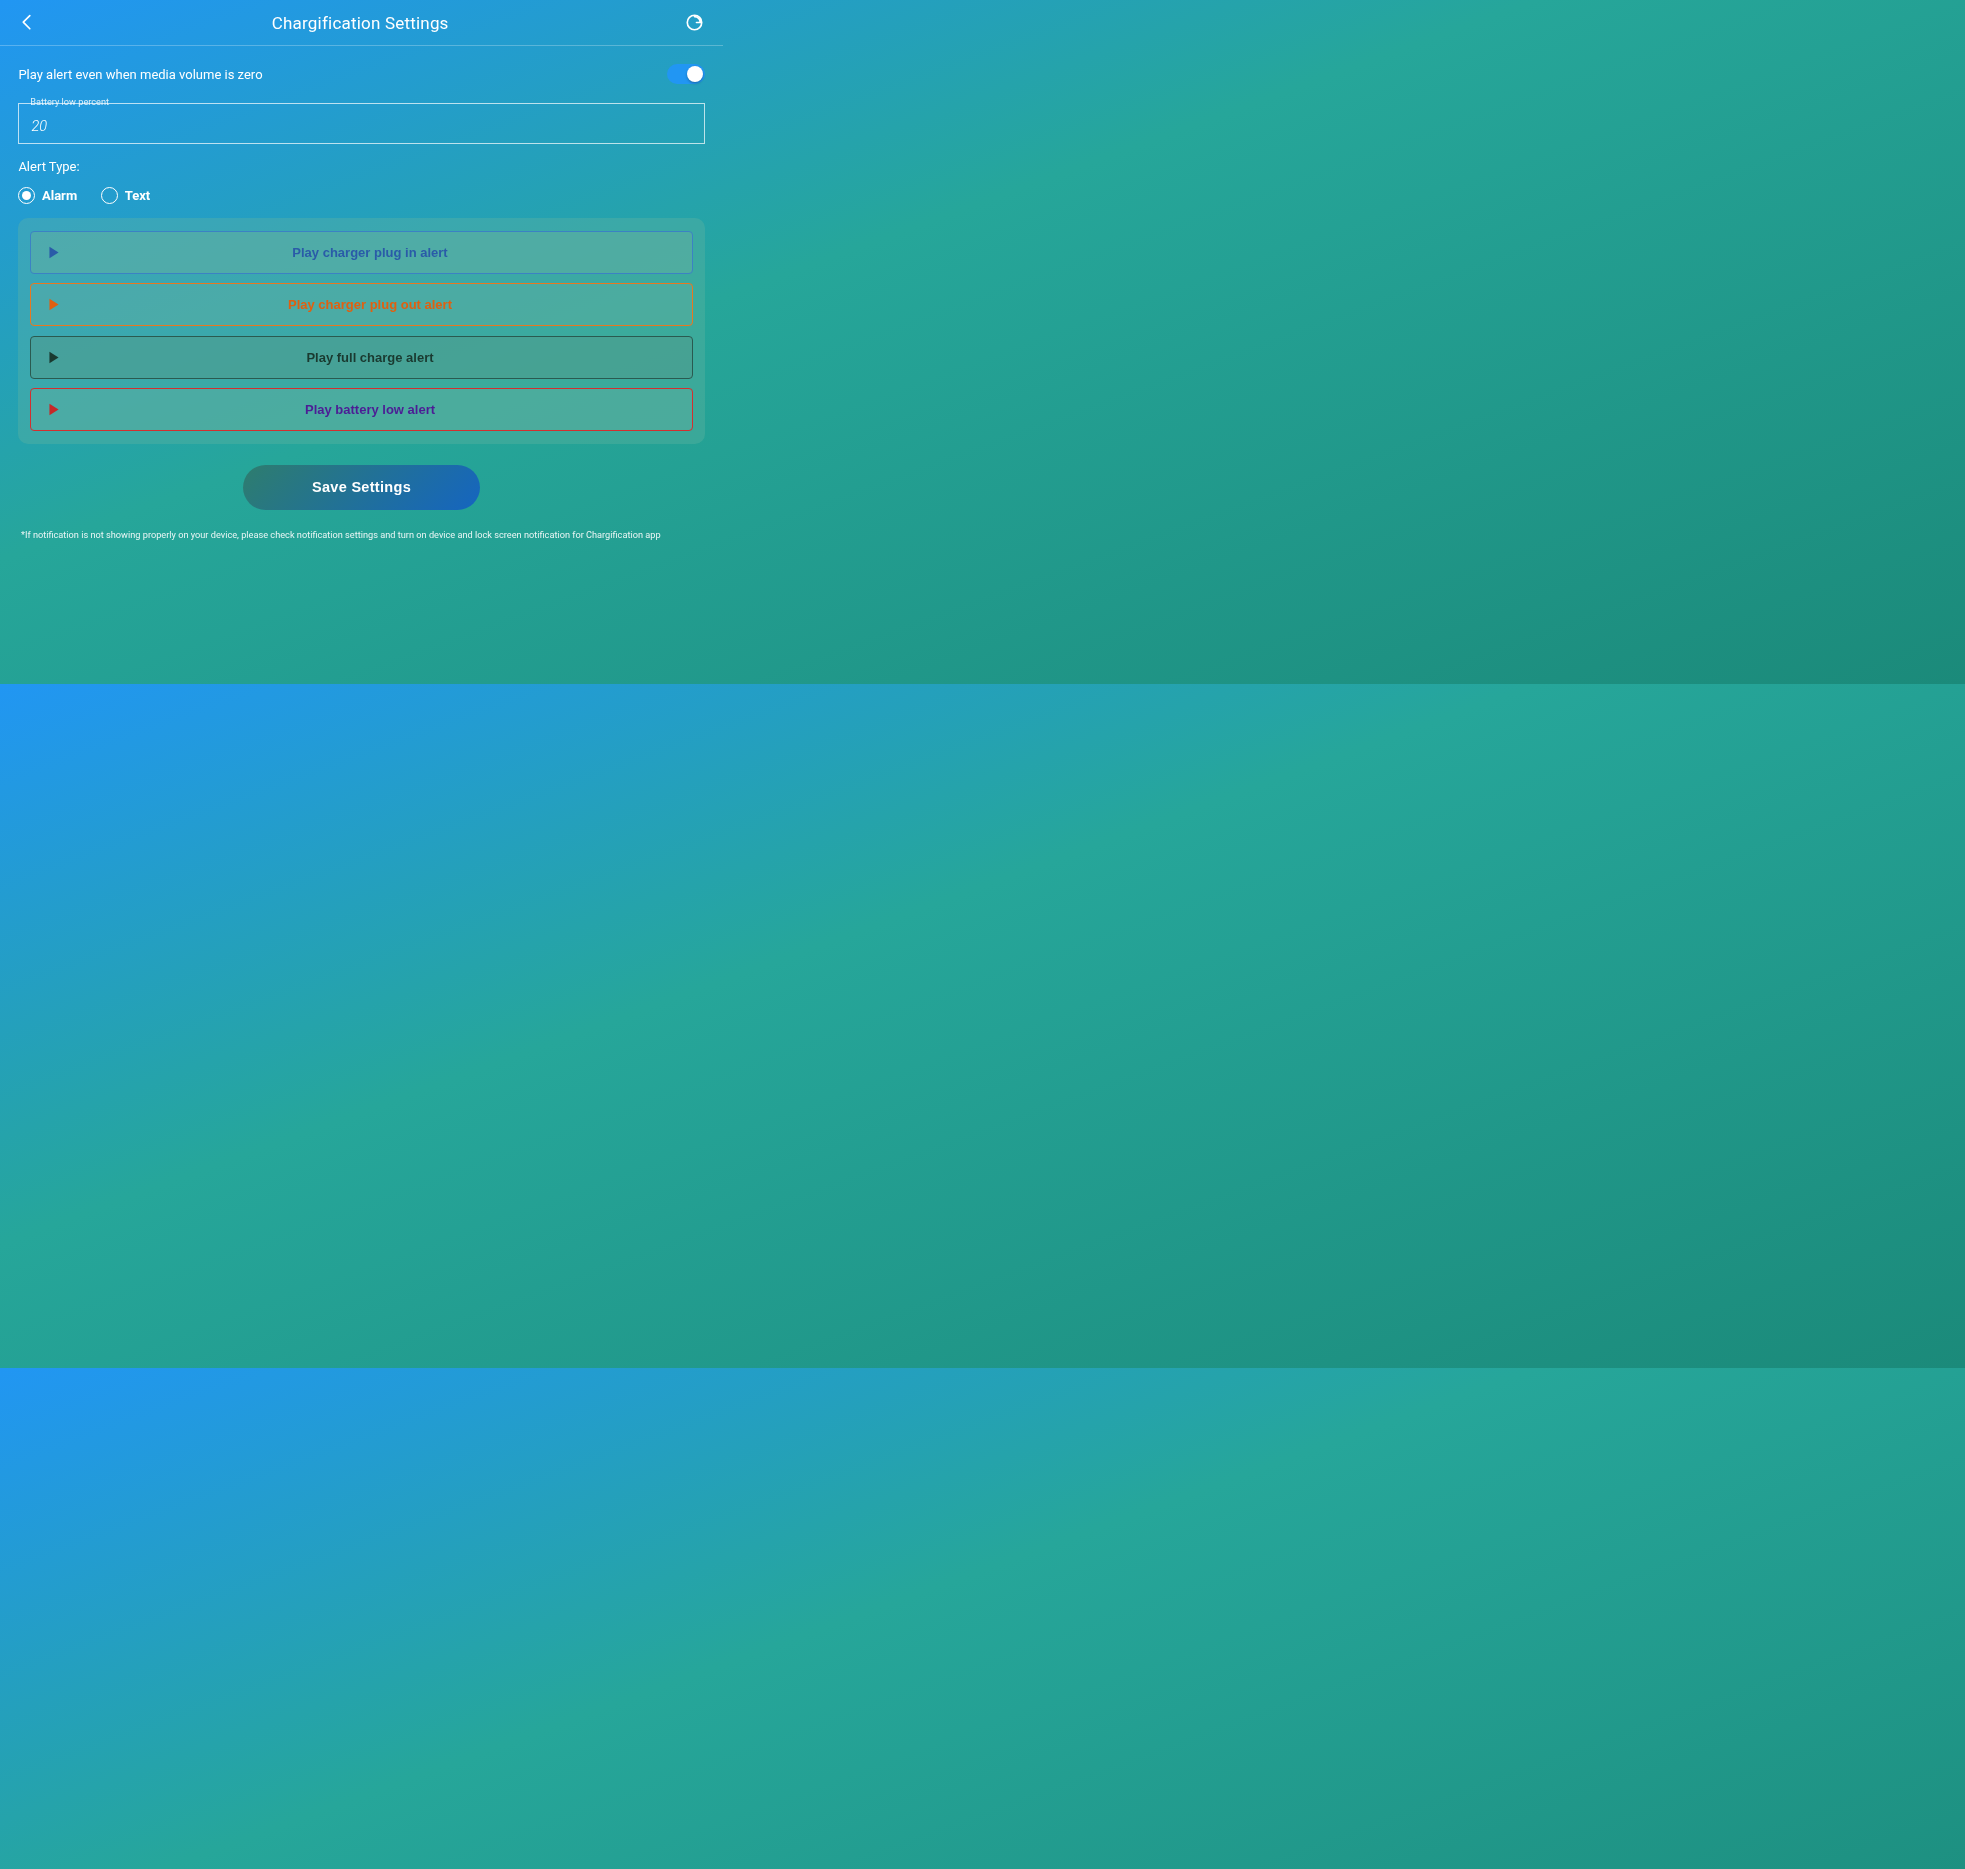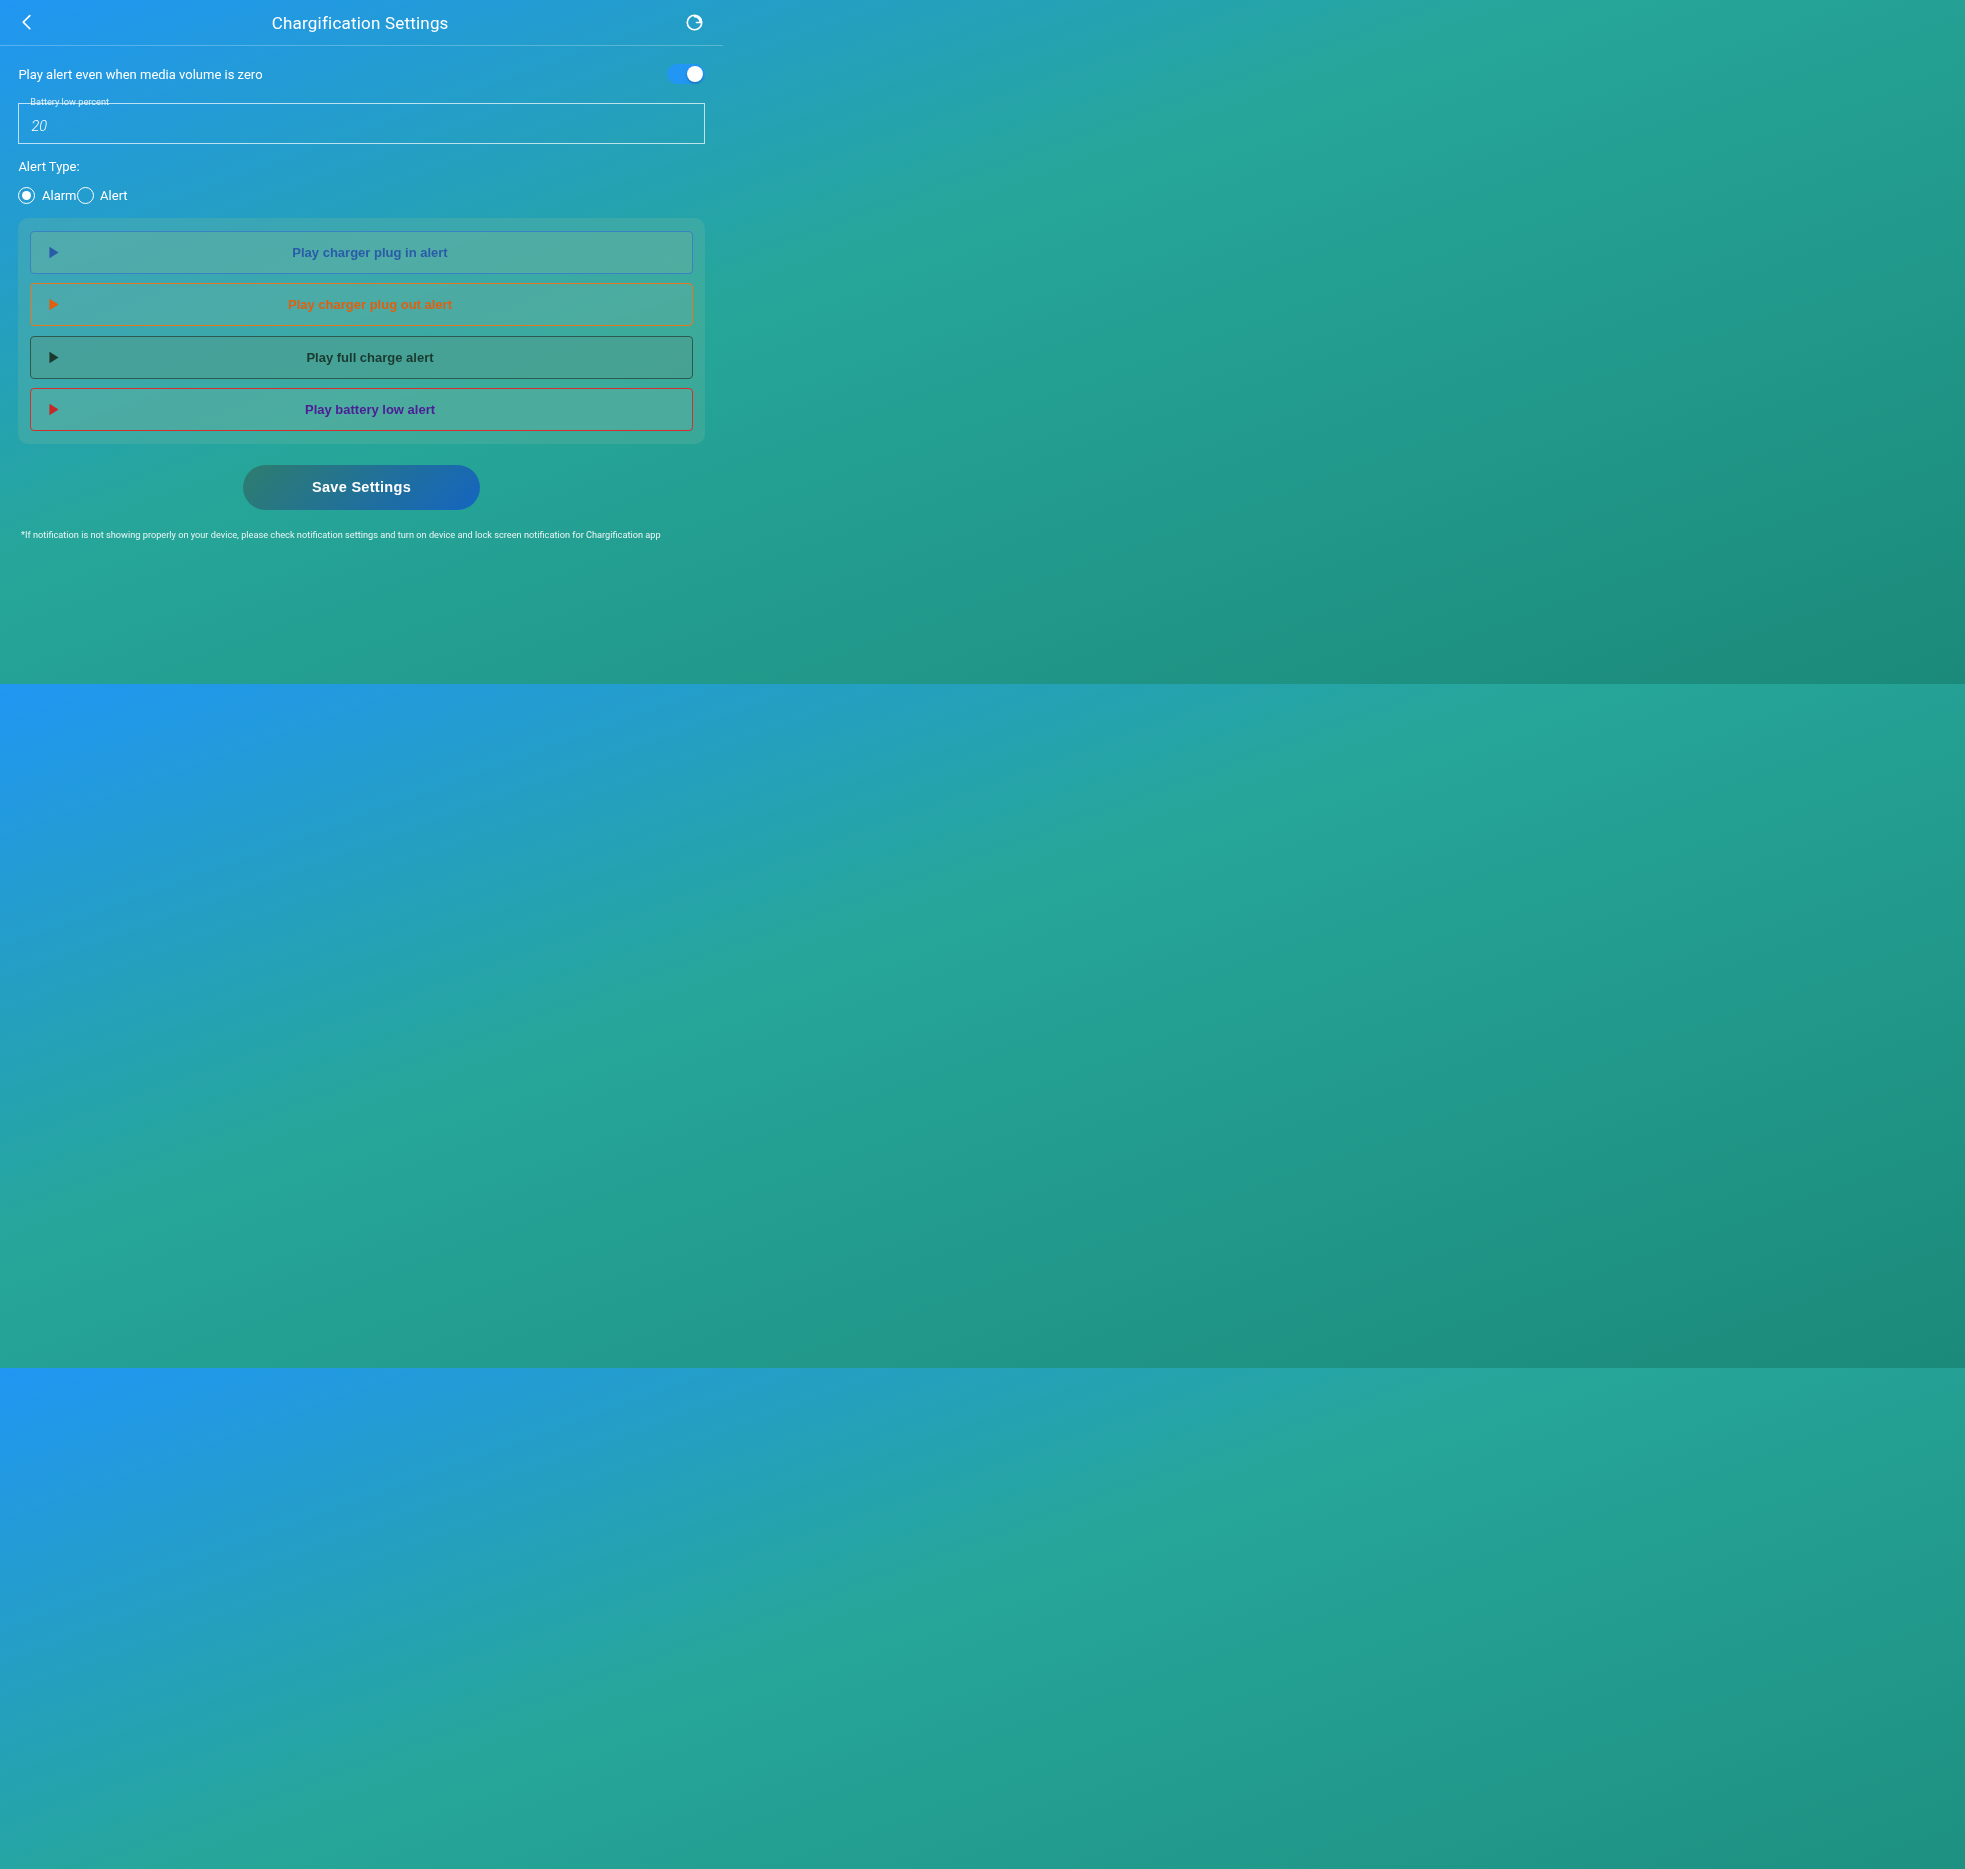--- a/index.html
+++ b/index.html
@@ -129,21 +129,23 @@
       margin-bottom: 14.5px;
     }
 
     .alert-type-label {
       font-size: 13px;
       margin-bottom: 13px;
     }
 
     .radio-group {
       display: flex;
-      align-items: center;
+      gap: 24px;
+      align-items: center;
+      font-weight: bold;
     }
 
     .radio-option {
       display: flex;
       align-items: center;
       gap: 6.6px;
       cursor: pointer;
       font-size: 13px;
     }
 
@@ -300,21 +302,21 @@
     <div class="alert-type-label">Alert Type:</div>
     <div class="radio-group">
       <label class="radio-option">
         <div class="radio-circle selected">
           <div class="radio-dot"></div>
         </div>
         <span>Alarm</span>
       </label>
       <label class="radio-option">
         <div class="radio-circle"></div>
-        <span>Alert</span>
+        <span>Text</span>
       </label>
     </div>
   </div>
 
   <div class="alert-buttons-container">
 
     <button class="alert-btn blue">
       <span class="play-icon">
         <svg width="12" height="13" viewBox="0 0 18 20">
           <polygon points="2,1 16,10 2,19" fill="#2A5BA8"></polygon>

